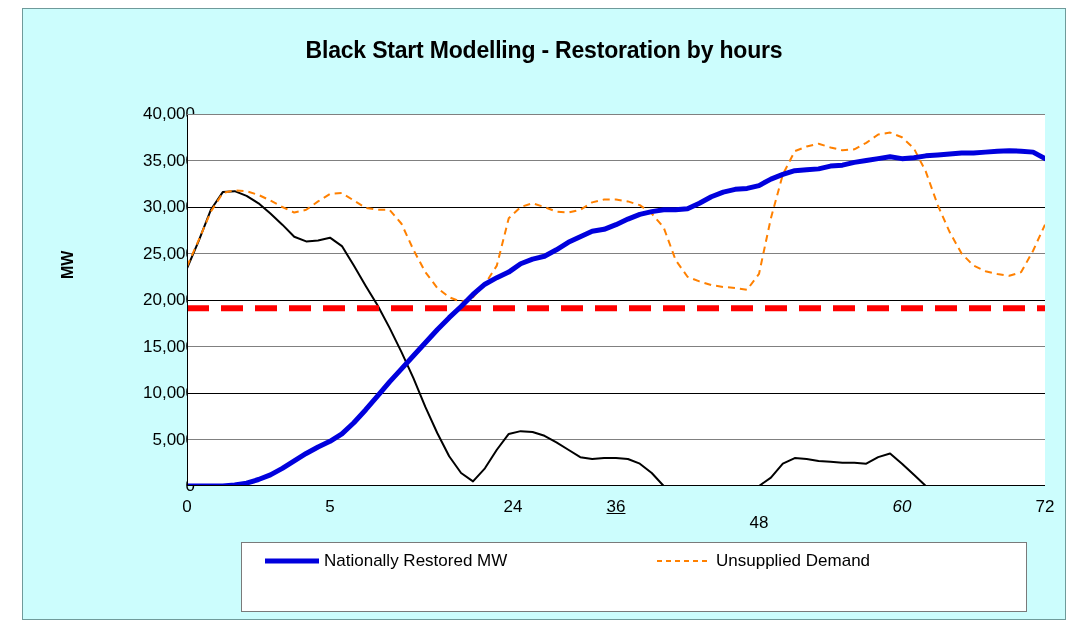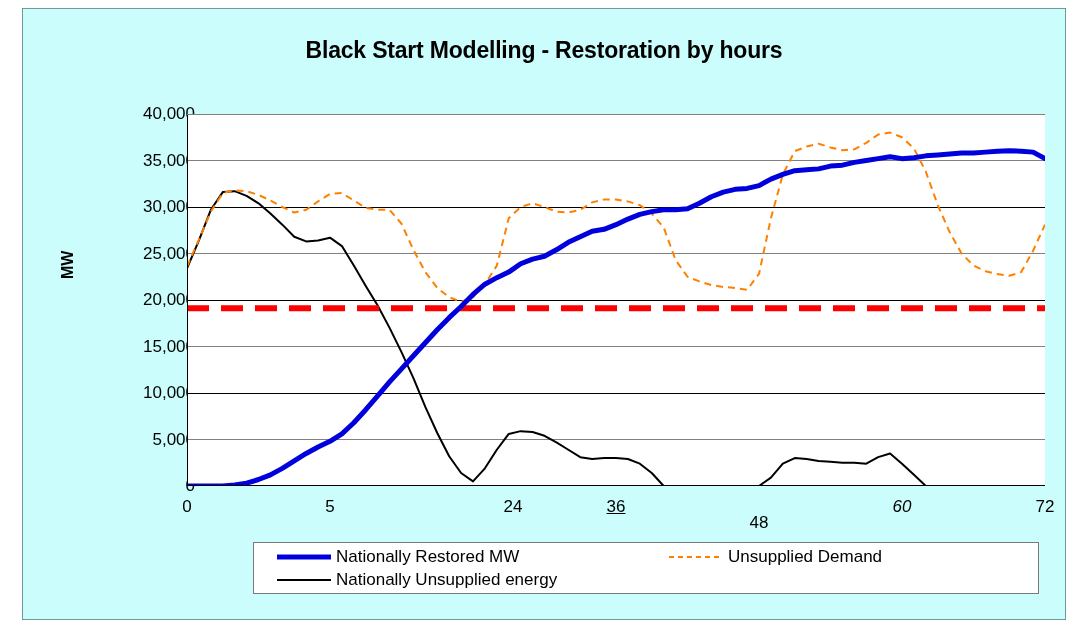--- a/index.html
+++ b/index.html
@@ -64,30 +64,29 @@
     transform: translateX(-50%);
     white-space: nowrap;
   }
   #xtick-labels {
     position: absolute;
     left: 0; top: 488px; width: 1091px; height: 26px;
   }
   #legend {
     position: absolute;
     left: 218px; top: 533px;
-    width: 786px; height: 52px;
+    width: 786px; height: 70px;
     background: #ffffff;
     border: 1px solid #7a7a7a;
     box-sizing: border-box;
     display: grid;
     grid-template-columns: 1fr 1fr;
     grid-template-rows: 1fr 1fr;
     align-items: center;
     padding: 2px 0 2px 0;
-    margin-left: 12px;
   }
   .legend-item {
     display: flex;
     align-items: center;
     padding-left: 22px;
   }
   .legend-swatch {
     width: 56px; height: 14px;
     margin-right: 4px;
     flex: none;
@@ -211,25 +210,17 @@
           <span class="legend-text">Nationally Restored MW</span>
         </div>
         <div class="legend-item">
           <span class="legend-swatch">
             <svg width="56" height="14">
               <line x1="1" y1="7" x2="55" y2="7" stroke="#ff8000" stroke-width="2" stroke-dasharray="5,4"></line>
             </svg>
           </span>
           <span class="legend-text">Unsupplied Demand</span>
         </div>
-        <div class="legend-item">
-          <span class="legend-swatch">
-            <svg width="56" height="14">
-              <line x1="1" y1="7" x2="55" y2="7" stroke="#000000" stroke-width="2"></line>
-            </svg>
-          </span>
-          <span class="legend-text">Nationally Unsupplied energy</span>
-        </div>
       </div>
 
   </div>
 
 </div>
 
 </body></html>

